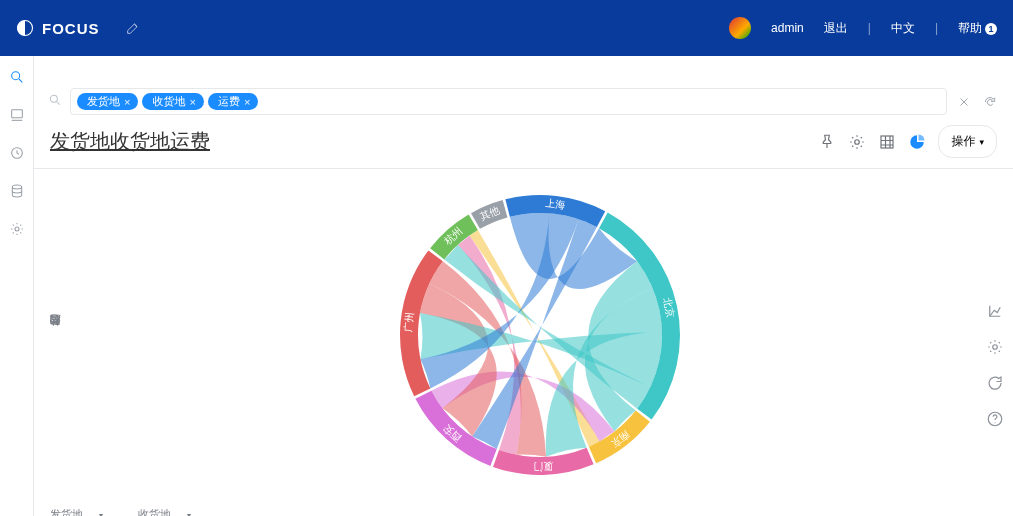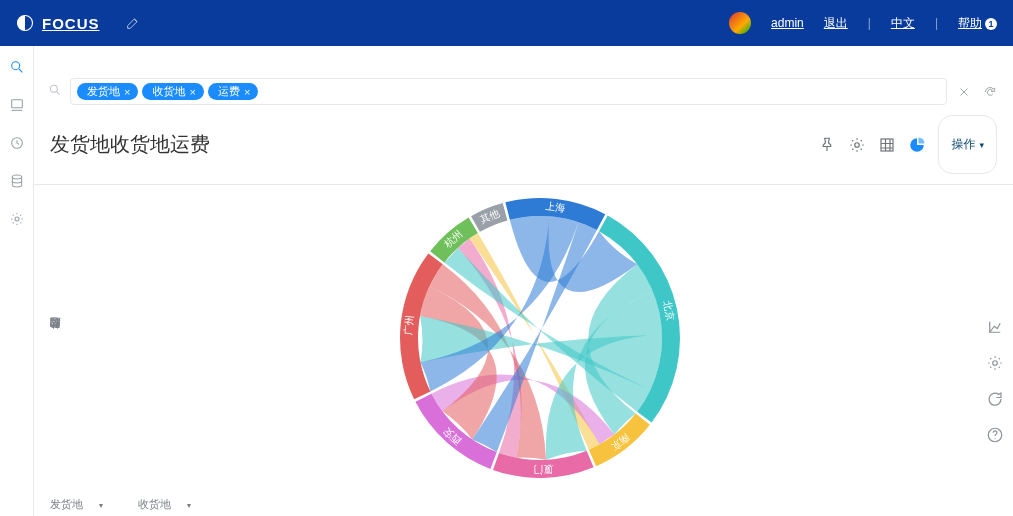--- a/index.html
+++ b/index.html
@@ -7,21 +7,21 @@
     --accent:#1a8cff;
     --border:#e6e8ec;
     --text:#333;
     --muted:#7a7f87;
     --bg:#f5f6f8;
     --chip:#1a8cff;
   }
   *{box-sizing:border-box;}
   html,body{margin:0;padding:0;font-family:Arial,"Microsoft YaHei",sans-serif;font-size:12px;color:var(--text);background:#fff;}
   
-  .header{height:46px;background:var(--brand);color:#fff;display:flex;align-items:center;padding:16px 16px;justify-content:space-between;text-decoration:underline;}
+  .header{height:56px;background:var(--brand);color:#fff;display:flex;align-items:center;padding:16px 16px;justify-content:space-between;}
   .brand{display:flex;align-items:center;gap:8px;font-weight:bold;font-size:15px;letter-spacing:1px;}
   .brand svg{width:18px;height:18px;}
   .hd-left{display:flex;align-items:center;gap:24px;}
   .hd-btn{width:18px;height:18px;display:inline-flex;align-items:center;justify-content:center;cursor:pointer;}
   .hd-btn svg{width:16px;height:16px;stroke:#fff;fill:none;}
   .hd-right{display:flex;align-items:center;gap:20px;}
   .hd-right .sep{opacity:.5;}
   .hd-link{cursor:pointer;}
   .avatar{width:22px;height:22px;border-radius:50%;background:linear-gradient(135deg,#d33,#fa0 60%,#0a0);display:inline-block;}
   .badge{display:inline-block;min-width:12px;height:12px;border-radius:6px;background:#fff;color:#083b9c;font-size:9px;line-height:12px;text-align:center;padding:0 2px;margin-left:3px;font-weight:bold;}
@@ -36,27 +36,27 @@
   .main{flex:1;display:flex;flex-direction:column;position:relative;margin-top:24px;}
   .searchbar{display:flex;align-items:center;gap:8px;padding:8px 14px 0 14px;}
   .search-ico{color:#bfc3ca;}
   .chipbox{flex:1;border:1px solid var(--border);border-radius:4px;padding:4px 6px;display:flex;align-items:center;gap:4px;min-height:26px;}
   .chip{background:var(--chip);color:#fff;border-radius:10px;padding:1px 8px 1px 10px;font-size:11px;display:inline-flex;align-items:center;gap:4px;cursor:default;}
   .chip .x{cursor:pointer;font-size:11px;opacity:.9;}
   .sb-clear,.sb-refresh{width:18px;height:18px;display:flex;align-items:center;justify-content:center;color:#9ba0a8;cursor:pointer;}
   .sb-clear svg,.sb-refresh svg{width:14px;height:14px;stroke:currentColor;fill:none;stroke-width:1.6;}
 
   .titlebar{display:flex;align-items:center;justify-content:space-between;padding:10px 16px;border-bottom:1px solid var(--border);}
-  .title{font-size:20px;font-weight:400;}
+  .title{font-size:20px;font-weight:400;text-decoration:underline;}
   .toolbar{display:flex;align-items:center;gap:12px;}
   .tb-ico{width:18px;height:18px;color:#6f737a;cursor:pointer;display:inline-flex;}
   .tb-ico.active{color:var(--accent);}
   .tb-ico svg{width:18px;height:18px;stroke:currentColor;fill:none;stroke-width:1.6;}
   .tb-ico.fill svg{fill:currentColor;stroke:none;}
-  .op-btn{border:1px solid var(--border);border-radius:14px;padding:20px 12px;cursor:pointer;display:inline-flex;align-items:center;gap:4px;color:#0c4a6e;}
+  .op-btn{border:1px solid var(--border);border-radius:14px;padding:7px 12px;cursor:pointer;display:inline-flex;align-items:center;gap:4px;color:#000000;}
   .op-btn .caret{font-size:9px;}
 
   .chartwrap{flex:1;display:flex;position:relative;overflow:hidden;}
   .ylabel{writing-mode:vertical-rl;transform:rotate(180deg);color:var(--muted);font-size:11px;padding:0 4px;align-self:center;margin-left:10px;}
   .chart{flex:1;display:flex;align-items:center;justify-content:center;}
   .chart svg{width:320px;height:320px;}
   .arc-label{font-size:10px;fill:#fff;font-family:inherit;}
 
   .sidetools{position:absolute;right:8px;top:132px;display:flex;flex-direction:column;gap:16px;}
   .st-ico{width:20px;height:20px;color:#8d9199;cursor:pointer;display:inline-flex;align-items:center;justify-content:center;}

